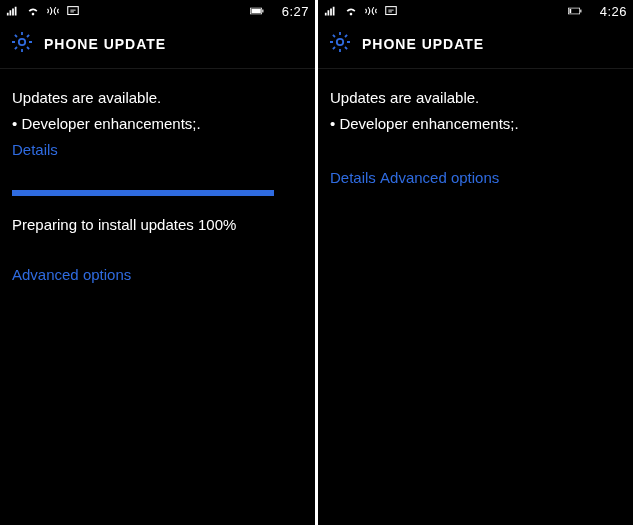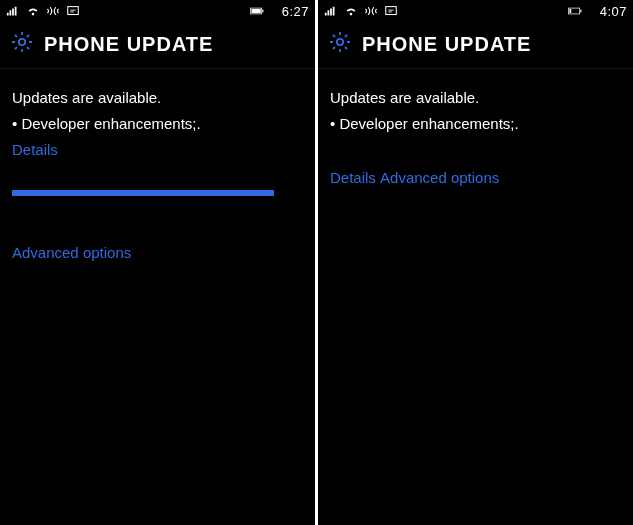--- a/index.html
+++ b/index.html
@@ -34,21 +34,21 @@
     .header {
       display: flex;
       align-items: center;
       gap: 10px;
       padding: 8px 10px 10px 10px;
       border-bottom: 1px solid #1a1a1a;
     }
     .gear svg { width: 24px; height: 24px; }
     .title {
       font-weight: 600;
-      font-size: 20px;
+      font-size: 14px;
       letter-spacing: 1px;
     }
     .content {
       padding: 18px 12px 0 12px;
       font-size: 15px;
       line-height: 1.45;
     }
     .para { margin-bottom: 4px; }
     .linkish {
       color: #2f6be0;
@@ -116,20 +116,21 @@
         </svg>
     </span>
     <div class="title">PHONE UPDATE</div>
   </div>
 
   <div class="content">
     <div class="para">Updates are available.</div>
     <div class="para">• Developer enhancements;.</div>
     <div class="linkish">Details</div>
     <div class="progressbar"></div>
+    <div class="progress-text">Preparing to install updates 100%</div>
     <div class="linkish big-gap">Advanced options</div>
   </div>
 </div>
 
 <div class="screen">
   <div class="statusbar">
     <div class="statusbar-left">
       <span>
         <svg viewBox="0 0 16 16">
             <path d="M1 13h2V10H1zM4 13h2V7H4zM7 13h2V5H7zM10 13h2V3h-2z" fill="#fff"></path>
@@ -153,21 +154,21 @@
       </span>
     </div>
     <div class="statusbar-right">
       <span>
         <svg viewBox="0 0 24 12">
             <rect x="1" y="1" width="19" height="10" stroke="#fff" stroke-width="1.2" fill="none"></rect>
             <rect x="21" y="3.5" width="2" height="5" fill="#fff"></rect>
             <rect x="2.5" y="2.5" width="3" height="7" fill="#fff"></rect>
           </svg>
       </span>
-      <span class="time">4:07</span>
+      <span class="time">4:26</span>
     </div>
   </div>
 
   <div class="header">
     <span class="gear">
       <svg viewBox="0 0 24 24">
           <circle cx="12" cy="12" r="3.2" stroke="#2f6be0" stroke-width="1.8" fill="none"></circle>
           <g stroke="#2f6be0" stroke-width="1.8">
             <path d="M12 2v3M12 19v3M2 12h3M19 12h3M4.9 4.9l2.1 2.1M17 17l2.1 2.1M19.1 4.9L17 7M7 17l-2.1 2.1"></path>
           </g>

